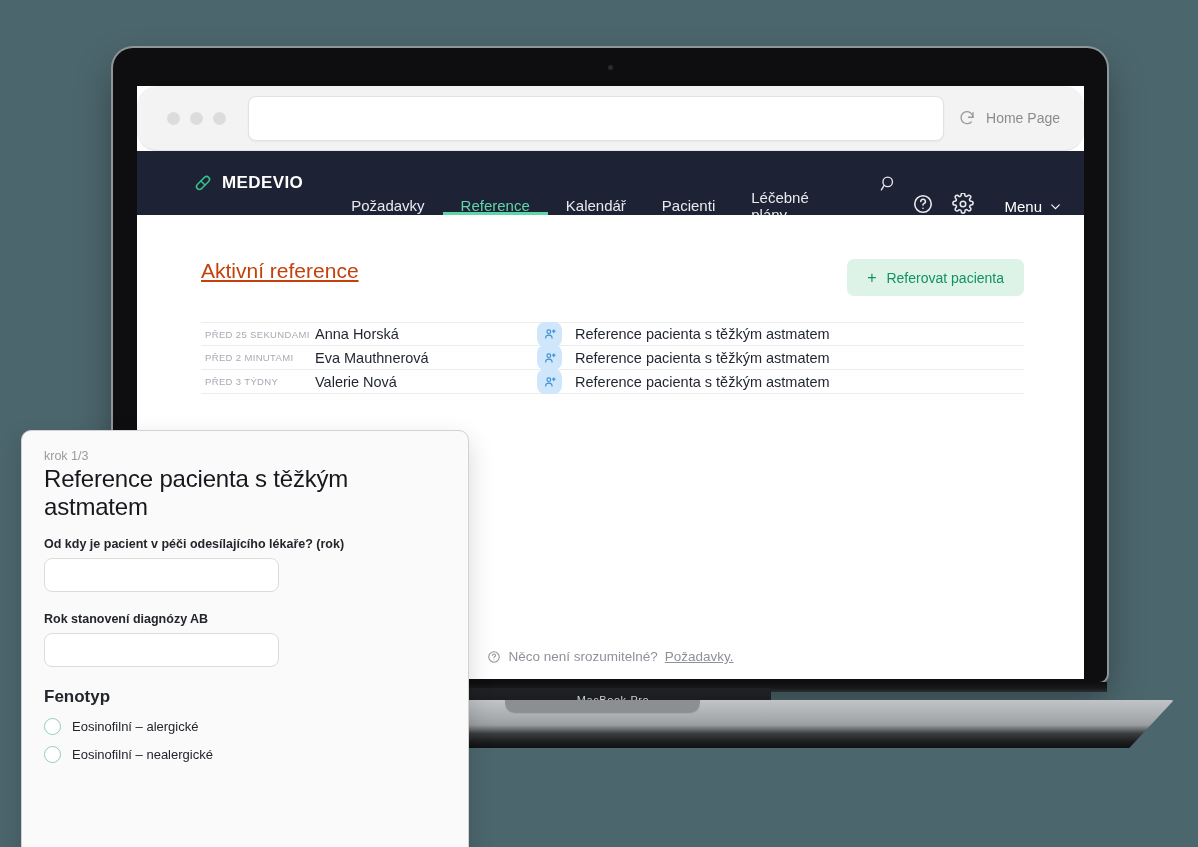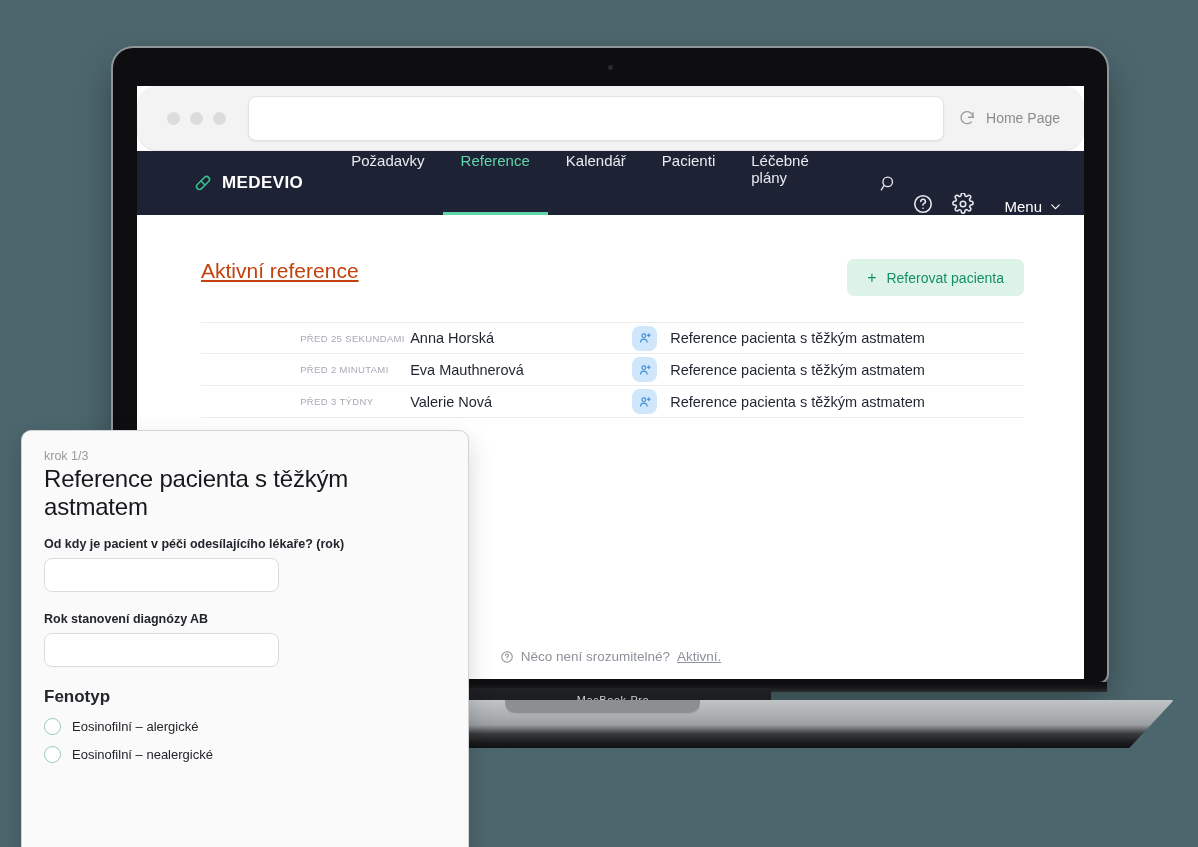--- a/index.html
+++ b/index.html
@@ -91,23 +91,24 @@
 
   
   .app-nav {
     height: 64px; background: #1e2235;
     display: flex; align-items: stretch; padding: 0 22px 0 56px;
   }
   .brand { display: flex; align-items: center; gap: 9px; margin-right: 30px; }
   .brand-name { color: #fff; font-weight: bold; font-size: 17px; letter-spacing: 0.4px; }
   .nav-items { display: flex; align-items: stretch; }
   .nav-item {
-    display: flex; padding: 1px 18px;
+    display: flex; align-items: center; padding: 1px 18px;
     color: #e9eaef; font-size: 15px; cursor: pointer;
     border-bottom: 3px solid transparent;
+    margin-top: 48px;
   }
   .nav-item.active { color: #5fd6aa; border-bottom-color: #5fd6aa; }
   .nav-search { display: flex; align-items: center; padding: 0 14px 0 22px; cursor: pointer; }
   .nav-spacer { flex: 1; }
   .nav-right { display: flex; align-items: flex-end; gap: 18px; }
   .icon-btn { width: 22px; height: 22px; color: #e9eaef; cursor: pointer; display: block; }
   .menu-btn { display: flex; align-items: center; gap: 7px; color: #fff; font-size: 15px; cursor: pointer; margin-left: 12px; }
 
   
   .page { background: #fff; padding: 44px 60px 0 64px; height: 463px; position: relative; }
@@ -119,23 +120,22 @@
     height: 37px; padding: 0 20px;
     font-size: 14px; cursor: pointer;
     display: flex; align-items: center; gap: 10px;
     font-family: "Liberation Sans", sans-serif;
   }
   .plus { font-size: 16px; line-height: 1; }
 
   .ref-list { margin-top: 26px; }
   .ref-row {
     display: flex; align-items: center;
-    height: 32px; border-bottom: 1px solid #ececec;
+    height: 24px; border-bottom: 1px solid #ececec;
     padding: 0 4px;
-    justify-content: center;
   }
   .ref-row:first-child { border-top: 1px solid #ececec; }
   .ref-time {
     width: 110px; flex: none;
     font-size: 9.5px; letter-spacing: 0.35px;
     color: #a6aab2; text-transform: uppercase; white-space: nowrap;
   }
   .ref-name { width: 222px; flex: none; font-size: 14.5px; color: #1f2430; }
   .ref-badge {
     width: 25px; height: 25px; flex: none;
@@ -324,21 +324,21 @@
 
       </div>
 
       <div class="help-row">
         <svg width="14" height="14" viewBox="0 0 24 24" fill="none" stroke="currentColor" stroke-width="1.8">
           <circle cx="12" cy="12" r="9"></circle>
           <path d="M9.6 9.2a2.5 2.5 0 1 1 3.3 2.4c-.7.3-.9.8-.9 1.6" stroke-linecap="round"></path>
           <circle cx="12" cy="16.6" r="0.9" fill="currentColor" stroke="none"></circle>
         </svg>
         <span>Něco není srozumitelné?</span>
-        <a>Aktivní.</a>
+        <a>Požadavky.</a>
       </div>
     </div>
   </div>
 
   <div class="laptop-hinge"></div>
   <div class="base-deck">
     <span class="base-label">MacBook Pro</span>
   </div>
   <div class="laptop-bottom"></div>
   <div class="notch-groove"></div>

